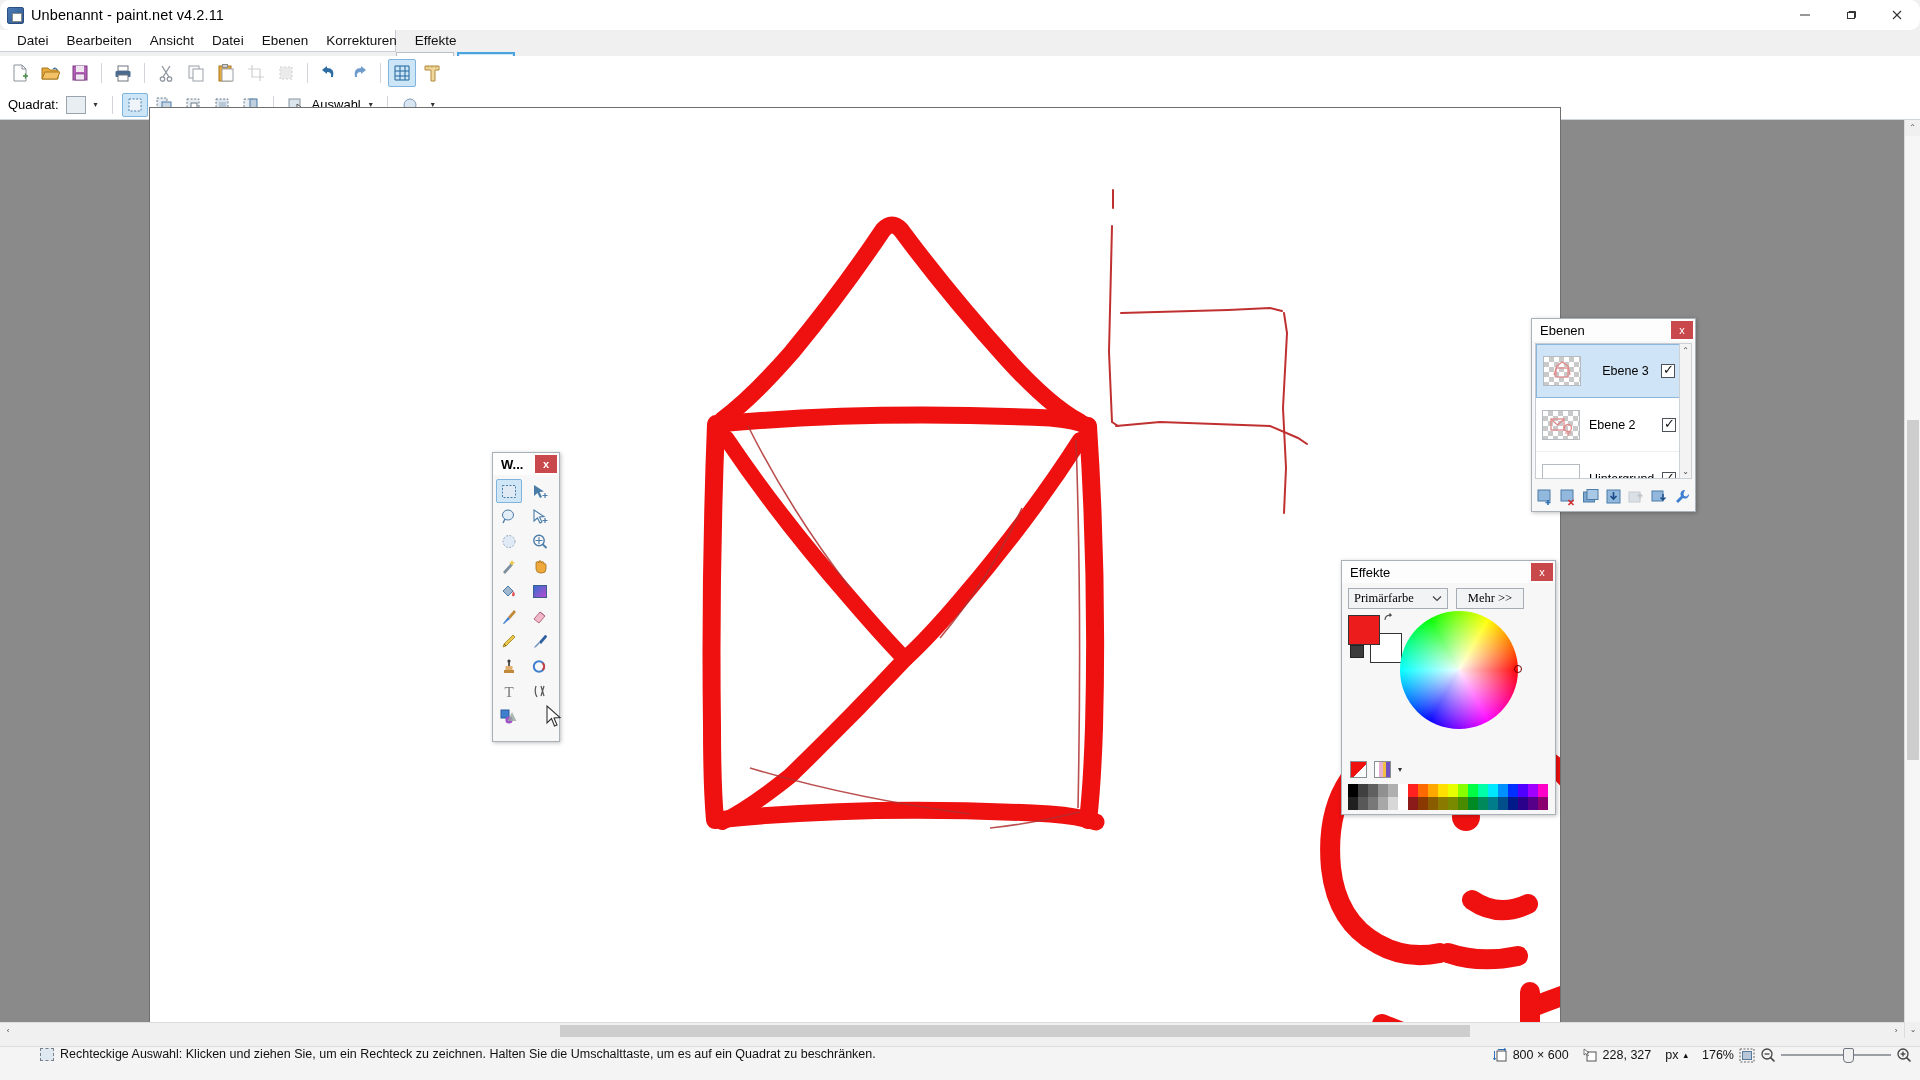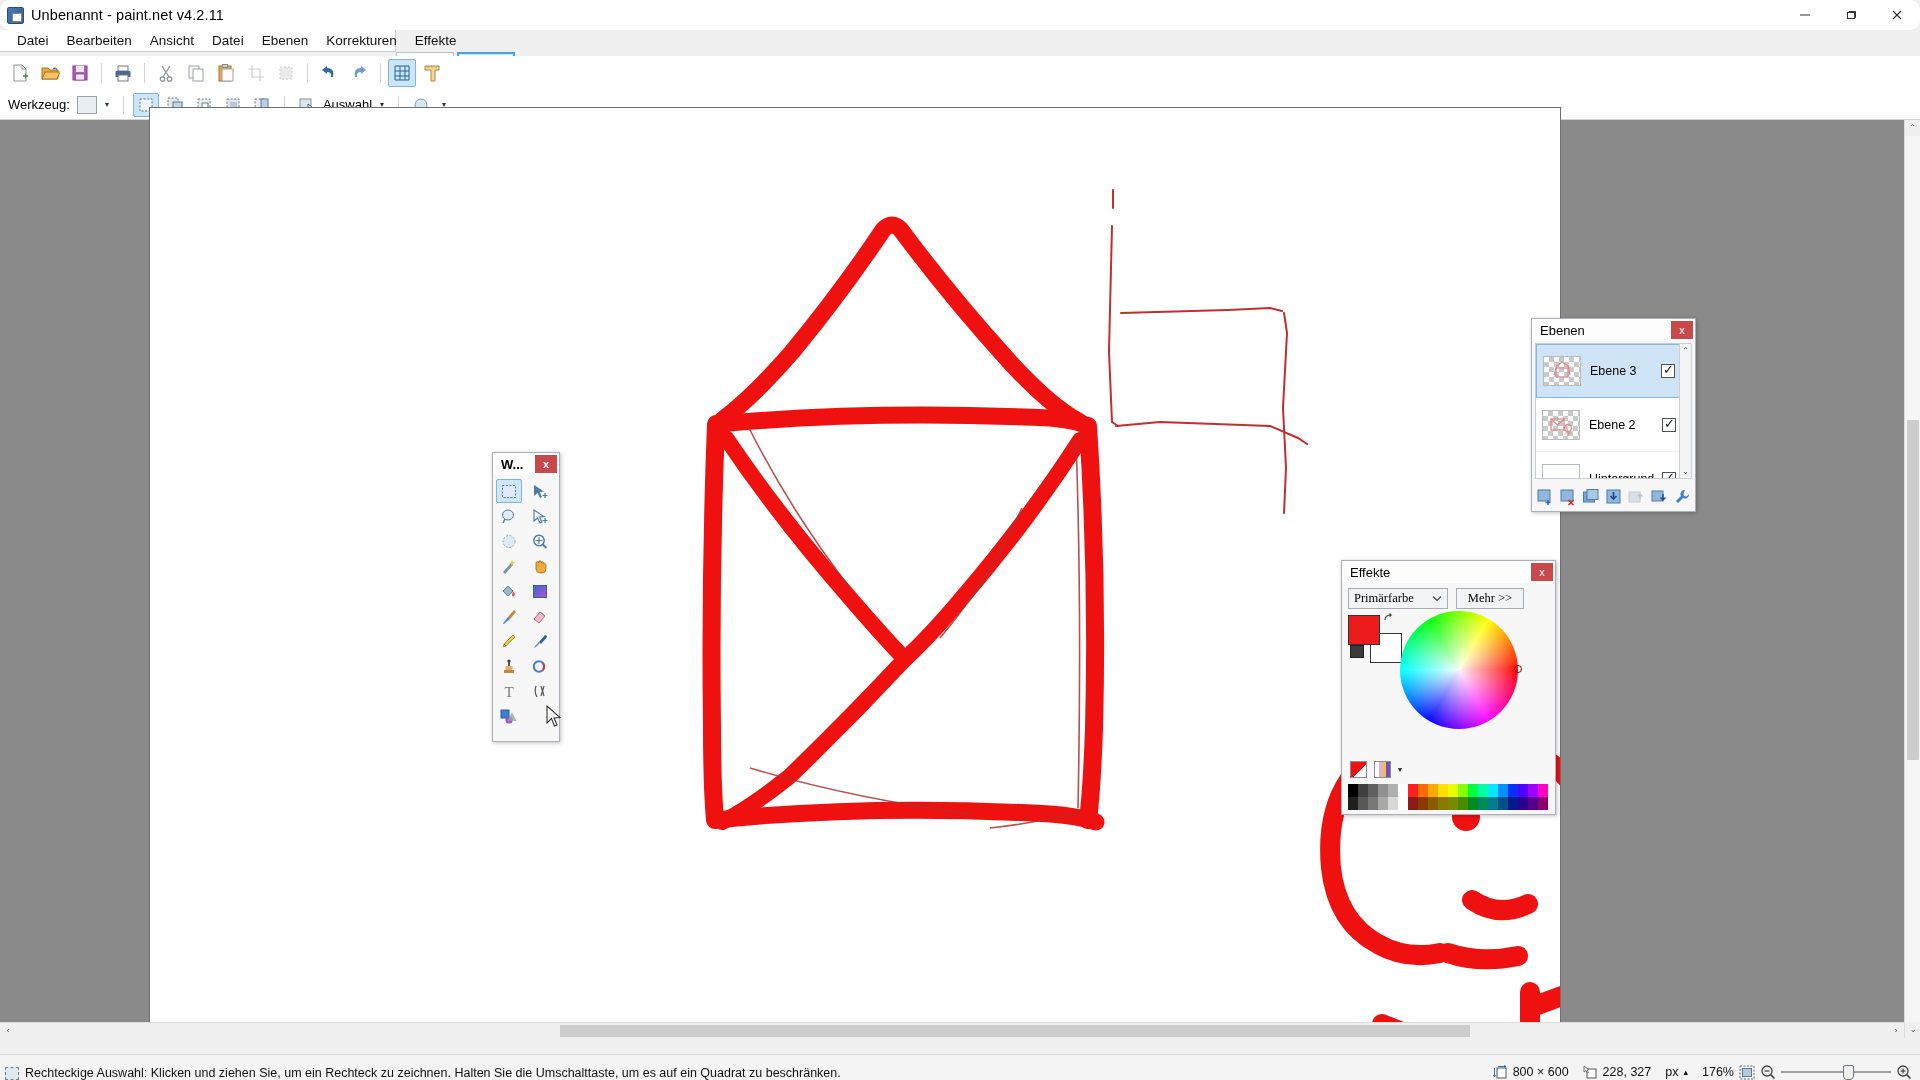--- a/index.html
+++ b/index.html
@@ -135,21 +135,21 @@
   #toolswin .fw-title{ font-weight:600; }
   #toolgrid{ display:grid; grid-template-columns:1fr 1fr; padding:4px 3px; gap:1px; }
   #toolgrid .tool{ width:26px;height:24px;display:flex;align-items:center;justify-content:center;border:1px solid transparent;border-radius:2px; }
   #toolgrid .tool.sel{ background:#cfe6f7;border-color:#7eb4dd; }
 
   
   #layerswin{ left:1531px; top:318px; width:165px; height:194px; }
   #layerswin .fw-title{ font-size:13px; }
   #layerlist{ position:absolute; left:3px; top:24px; width:148px; height:136px; background:#fff; border:1px solid #c7ccd2; overflow:hidden;}
   .layerrow{ height:54px; display:flex; align-items:center; padding:0 6px; border-bottom:1px solid #eceef0; }
-  .layerrow.sel{ background:#cfe4f7; border:1px solid #8ab6dc; }
+  .layerrow.sel{ background:#cfe4f7; border:1px solid #8ab6dc;text-align:center; }
   .layerthumb{ width:38px;height:30px;border:1px solid #b6bbc1;margin-right:9px;position:relative;overflow:hidden;
     background-image:
       linear-gradient(45deg,#c9c9c9 25%,transparent 25%,transparent 75%,#c9c9c9 75%),
       linear-gradient(45deg,#c9c9c9 25%,#fff 25%,#fff 75%,#c9c9c9 75%);
     background-size:10px 10px; background-position:0 0,5px 5px;}
   .layerthumb.plain{ background:#fff; background-image:none; }
   .layername{ flex:1; font-size:12.5px; }
   .layercheck{ width:14px;height:14px;border:1px solid #4c5257;background:#fff;position:relative;}
   .layercheck::after{ content:"✓"; position:absolute; left:1px; top:-3px; font-size:13px;color:#111;}
   #layerscroll{ position:absolute; right:3px; top:24px; width:13px; height:136px; background:#f3f3f3;border:1px solid #ccd1d6;}
@@ -177,23 +177,23 @@
   }
   #wheel-marker{ position:absolute; right:-4px; top:54px; width:8px;height:8px;border:1px solid #700;border-radius:50%; }
   #palette{ position:absolute; left:6px; bottom:6px; width:200px; height:26px; display:flex; flex-direction:column; }
   #palette .prow{ display:flex; flex:1; }
   #palette .pc{ flex:1; }
   #cc-bottom-icons{ position:absolute; left:8px; bottom:38px; display:flex; align-items:center; gap:7px;}
   #cc-bottom-icons .ci{ width:17px;height:17px;border:1px solid #8a8f95; }
 
   
   #statusbar{
-    position:absolute; left:0; bottom:0; width:1920px; height:26px;
+    position:absolute; left:0; bottom:0; width:1920px; height:34px;
     background:#f4f4f4; border-top:1px solid #dcdcdc;
-    display:flex; align-items:flex-end; font-size:12.5px; color:#111;
+    display:flex; align-items:flex-start; font-size:12.5px; color:#111;padding-left:35px;
   }
   #status-left{ display:flex;align-items:center; padding-left:5px; gap:6px;}
   #status-toolicon{ width:14px;height:13px;border:1px dashed #7a7f85;background:#dfe9f2; }
   #status-right{ position:absolute; right:8px; display:flex; align-items:center; gap:14px; }
   #status-right .grp{ display:flex;align-items:center;gap:5px; }
   #zoomslider{ position:relative; width:110px;height:16px; display:flex;align-items:center;}
   #zoomslider .track{ width:110px;height:2px;background:#9aa0a6;}
   #zoomslider .knob{ position:absolute; left:62px; top:1px; width:11px;height:15px;background:#f0f0f0;border:1px solid #6f767d;border-radius:2px 2px 4px 4px; }
   .mini-ic{ display:inline-flex; align-items:center; }
 </style>
@@ -409,21 +409,21 @@
         <g stroke="#b08a3a" stroke-width="0.7">
           <line x1="6" y1="3" x2="6" y2="5"></line>
           <line x1="10" y1="3" x2="10" y2="5"></line>
           <line x1="14" y1="3" x2="14" y2="5"></line>
         </g>
       </svg>
   </div>
 </div>
 
 <div id="optbar">
-  <span class="lbl">Werkzeug:</span>
+  <span class="lbl">Quadrat:</span>
   <div class="swatchbtn"></div>
   <span class="caret">▾</span>
   <div class="sep"></div>
   <div class="ob sel">
     <svg width="18" height="18" viewBox="0 0 18 18">
         <rect x="3" y="3" width="12" height="12" fill="#eef4fa" stroke="#4b7ca8" stroke-dasharray="2 1.6"></rect>
       </svg>
   </div>
   <div class="ob">
     <svg width="18" height="18" viewBox="0 0 18 18">

